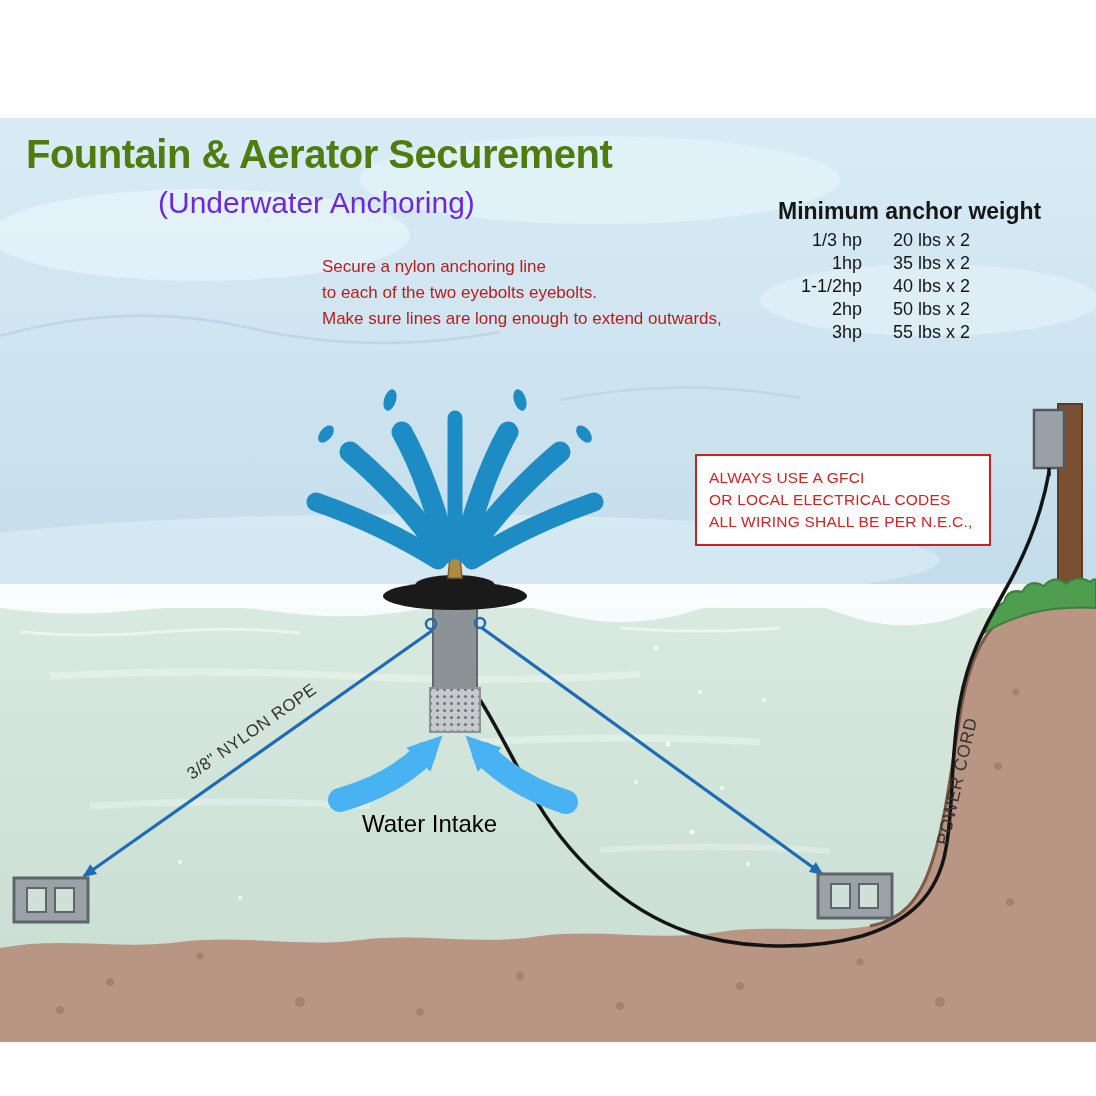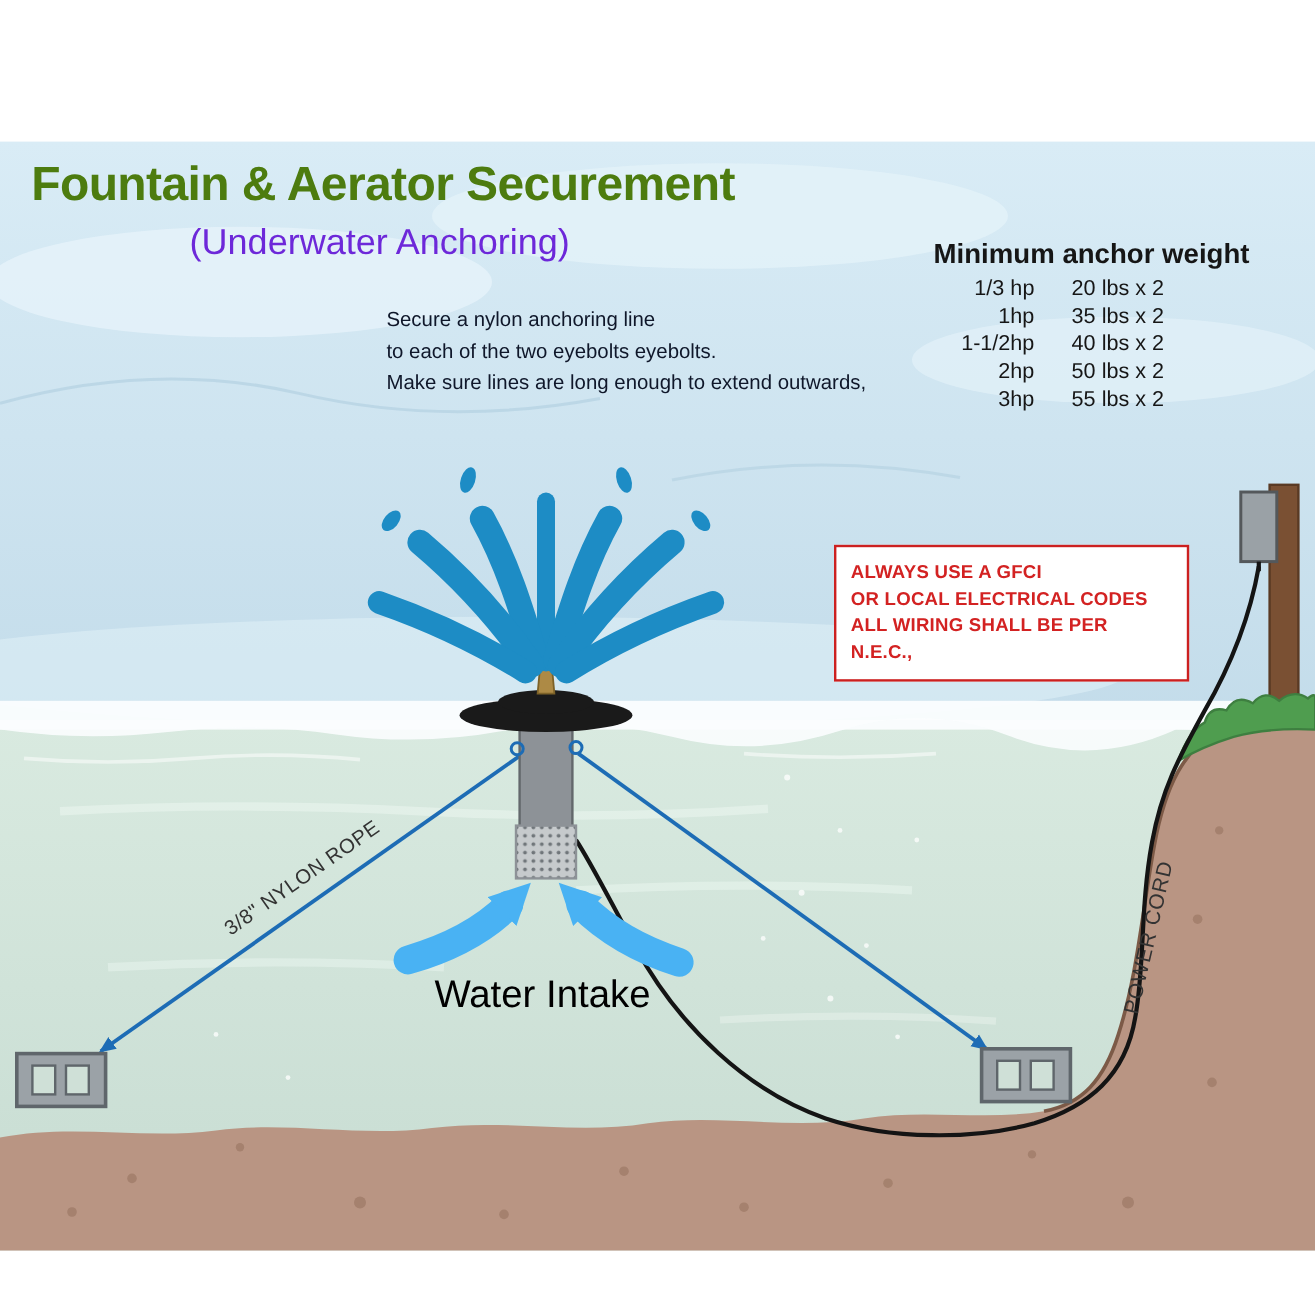--- a/index.html
+++ b/index.html
@@ -13,40 +13,40 @@
   .title {
     position:absolute; left:26px; top:132px;
     font-size:40px; font-weight:bold; letter-spacing:-0.5px; color:#4d7c0f;
   }
   .subtitle {
     position:absolute; left:158px; top:186px;
     font-size:30px; font-weight:normal; color:#6d28d9;
   }
   .instructions {
     position:absolute; left:322px; top:254px;
-    font-size:17px; line-height:26px; color:#0f172a;
+    font-size:17px; line-height:26px; color:#b91c1c;
   }
   .anchor-table {
     position:absolute; left:770px; top:198px; color:#161616;
   }
   .anchor-table .hd {
     font-size:23px; font-weight:bold; margin:0 0 4px 8px; white-space:nowrap;
   }
   .anchor-table .arow { display:flex; font-size:18px; line-height:23px; }
   .anchor-table .hp { width:92px; text-align:right; }
   .anchor-table .wt { margin-left:31px; }
   .warning {
     position:absolute; left:695px; top:454px; width:268px;
     border:2.5px solid #cc2020; background:#ffffff;
-    padding:11px 12px; font-size:15.5px; font-weight:bold;
+    padding:11px 12px; font-size:15.5px; font-weight:normal;
     line-height:22px; color:#d32222; letter-spacing:0.2px;
   }
   .intake-label {
     position:absolute; left:362px; top:810px;
-    font-size:32px; color:#000;
+    font-size:24px; color:#000;
   }
 </style>
 </head>
 <body>
 
 <div class="canvas">
 
   <svg class="scene" width="1096" height="1096" viewBox="0 0 1096 1096">
     <defs>
       <linearGradient id="skyG" x1="0" y1="0" x2="0" y2="1">

